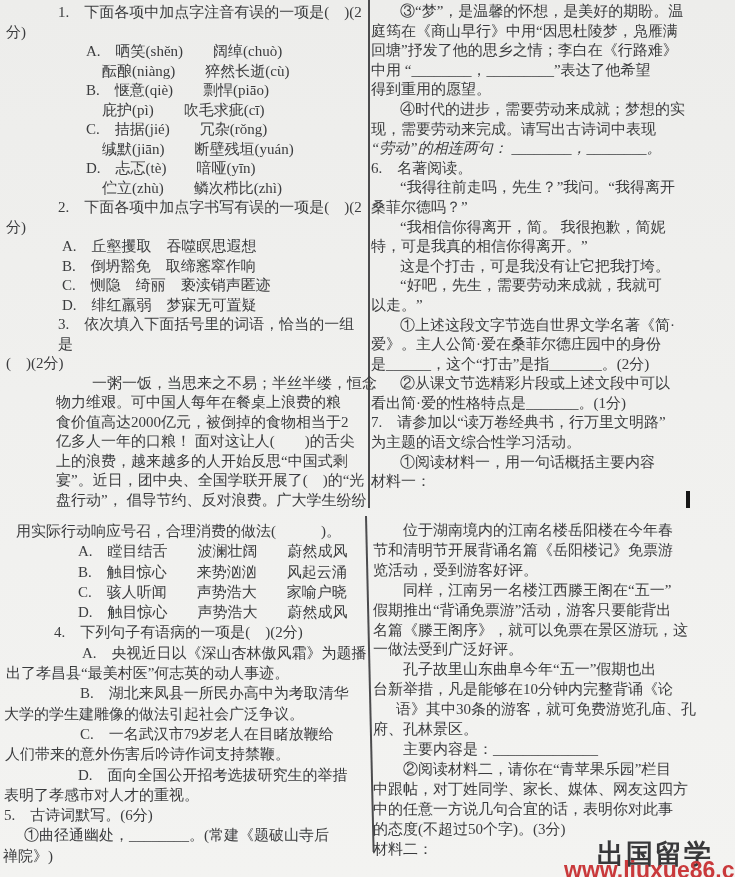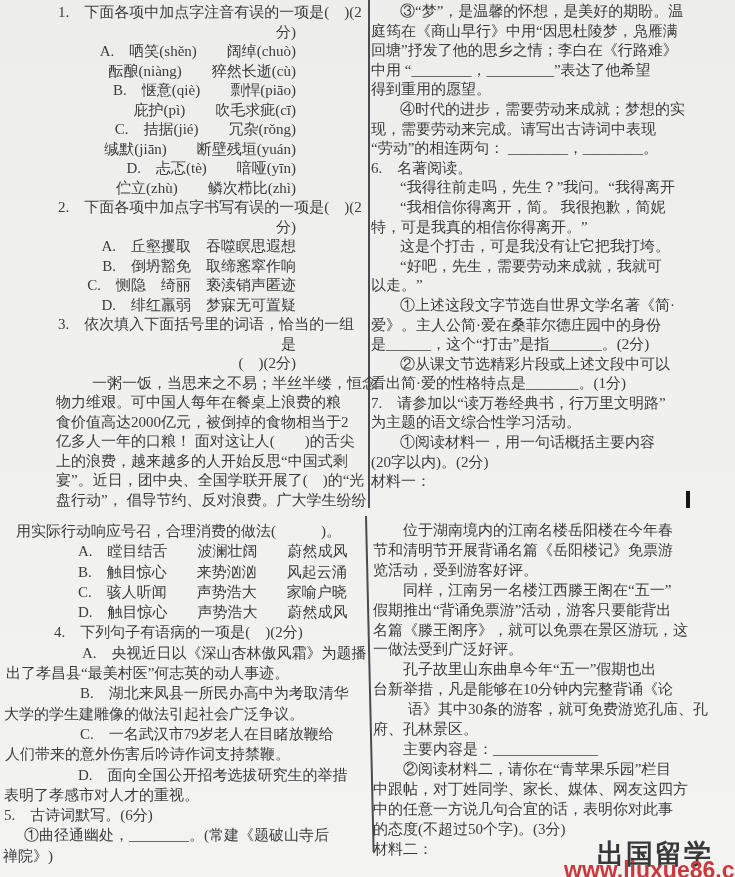--- a/index.html
+++ b/index.html
@@ -26,21 +26,21 @@
   #wm-url{left:564px;top:857px;font-size:23px;color:#c9393b;}
 </style>
 </head>
 <body>
 
 <div class="page">
 
   <div id="divider-upper" class="divider"></div>
   <div id="divider-lower" class="divider"></div>
 
-  <div id="left-upper" class="col-block" style="left:0;top:3px;width:296px;text-align:right;">
+  <div id="left-upper" class="col-block" style="left:0;top:3px;width:296px;">
       <div class="line" style="margin-left: 58px;">1.　下面各项中加点字注音有误的一项是(　)(2</div>
       <div class="line" style="margin-left: 6px;">分)</div>
       <div class="line" style="margin-left: 86px;">A.　哂笑(shěn)　　阔绰(chuò)</div>
       <div class="line" style="margin-left: 102px;">酝酿(niàng)　　猝然长逝(cù)</div>
       <div class="line" style="margin-left: 86px;">B.　惬意(qiè)　　剽悍(piāo)</div>
       <div class="line" style="margin-left: 102px;">庇护(pì)　　吹毛求疵(cī)</div>
       <div class="line" style="margin-left: 86px;">C.　拮据(jié)　　冗杂(rǒng)</div>
       <div class="line" style="margin-left: 102px;">缄默(jiān)　　断壁残垣(yuán)</div>
       <div class="line" style="margin-left: 86px;">D.　忐忑(tè)　　喑哑(yīn)</div>
       <div class="line" style="margin-left: 102px;">伫立(zhù)　　鳞次栉比(zhì)</div>
@@ -83,51 +83,51 @@
     </div>
 
   <div id="right-upper" class="col-block" style="left:371px;top:2px;width:364px;">
       <div class="line" style="margin-left: 29px;">③“梦”，是温馨的怀想，是美好的期盼。温</div>
       <div class="line" style="margin-left: 0px;">庭筠在《商山早行》中用“因思杜陵梦，凫雁满</div>
       <div class="line" style="margin-left: 0px;">回塘”抒发了他的思乡之情；李白在《行路难》</div>
       <div class="line" style="margin-left: 0px;">中用 “________，_________”表达了他希望</div>
       <div class="line" style="margin-left: 0px;">得到重用的愿望。</div>
       <div class="line" style="margin-left: 29px;">④时代的进步，需要劳动来成就；梦想的实</div>
       <div class="line" style="margin-left: 0px;">现，需要劳动来完成。请写出古诗词中表现</div>
-      <div class="line" style="margin-left: 0px;">“劳动”的相连两句： ________，________。</div>
+      <div class="line" style="margin-left: 0px; font-style: italic;">“劳动”的相连两句： ________，________。</div>
       <div class="line" style="margin-left: 0px;">6.　名著阅读。</div>
       <div class="line" style="margin-left: 29px;">“我得往前走吗，先生？”我问。“我得离开</div>
+      <div class="line" style="margin-left: 0px;">桑菲尔德吗？”</div>
       <div class="line" style="margin-left: 29px;">“我相信你得离开，简。 我很抱歉，简妮</div>
       <div class="line" style="margin-left: 0px;">特，可是我真的相信你得离开。”</div>
       <div class="line" style="margin-left: 29px;">这是个打击，可是我没有让它把我打垮。</div>
       <div class="line" style="margin-left: 29px;">“好吧，先生，需要劳动来成就，我就可</div>
       <div class="line" style="margin-left: 0px;">以走。”</div>
       <div class="line" style="margin-left: 29px;">①上述这段文字节选自世界文学名著《简·</div>
       <div class="line" style="margin-left: 0px;">爱》。主人公简·爱在桑菲尔德庄园中的身份</div>
       <div class="line" style="margin-left: 0px;">是______，这个“打击”是指_______。(2分)</div>
       <div class="line" style="margin-left: 29px;">②从课文节选精彩片段或上述文段中可以</div>
       <div class="line" style="margin-left: 0px;">看出简·爱的性格特点是_______。(1分)</div>
       <div class="line" style="margin-left: 0px;">7.　请参加以“读万卷经典书，行万里文明路”</div>
       <div class="line" style="margin-left: 0px;">为主题的语文综合性学习活动。</div>
       <div class="line" style="margin-left: 29px;">①阅读材料一，用一句话概括主要内容</div>
-      <div class="line" style="margin-left: 0px;">(20字以内)。(2分)</div>
       <div class="line" style="margin-left: 0px;">材料一：</div>
     </div>
 
   <div id="right-lower" class="col-block" style="left:373px;top:521px;width:362px;">
       <div class="line" style="margin-left: 30px;">位于湖南境内的江南名楼岳阳楼在今年春</div>
       <div class="line" style="margin-left: 0px;">节和清明节开展背诵名篇《岳阳楼记》免票游</div>
       <div class="line" style="margin-left: 0px;">览活动，受到游客好评。</div>
       <div class="line" style="margin-left: 30px;">同样，江南另一名楼江西滕王阁在“五一”</div>
       <div class="line" style="margin-left: 0px;">假期推出“背诵免票游”活动，游客只要能背出</div>
       <div class="line" style="margin-left: 0px;">名篇《滕王阁序》，就可以免票在景区游玩，这</div>
       <div class="line" style="margin-left: 0px;">一做法受到广泛好评。</div>
       <div class="line" style="margin-left: 30px;">孔子故里山东曲阜今年“五一”假期也出</div>
       <div class="line" style="margin-left: 0px;">台新举措，凡是能够在10分钟内完整背诵《论</div>
-      <div class="line" style="margin-left: 15px; padding-left: 20px;">语》其中30条的游客，就可免费游览孔庙、孔</div>
+      <div class="line" style="margin-left: 3px; padding-left: 20px;">语》其中30条的游客，就可免费游览孔庙、孔</div>
       <div class="line" style="margin-left: 0px;">府、孔林景区。</div>
       <div class="line" style="margin-left: 30px;">主要内容是：______________</div>
       <div class="line" style="margin-left: 30px;">②阅读材料二，请你在“青苹果乐园”栏目</div>
       <div class="line" style="margin-left: 0px;">中跟帖，对丁姓同学、家长、媒体、网友这四方</div>
       <div class="line" style="margin-left: 0px;">中的任意一方说几句合宜的话，表明你对此事</div>
       <div class="line" style="margin-left: 0px;">的态度(不超过50个字)。(3分)</div>
       <div class="line" style="margin-left: 0px;">材料二：</div>
     </div>
 
   <div id="cursor-mark"></div>

